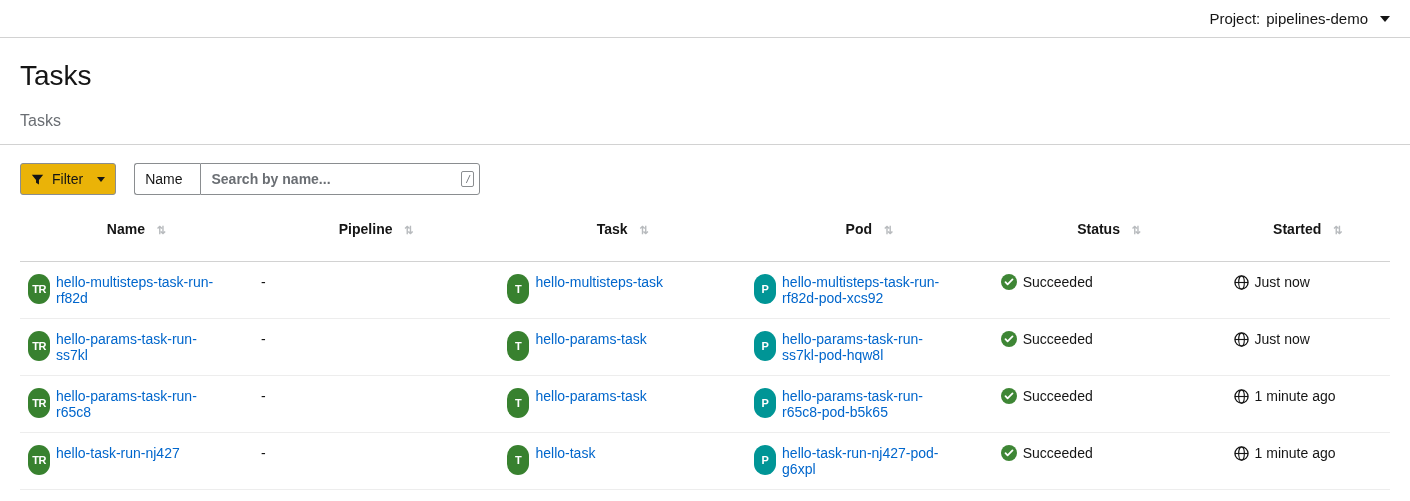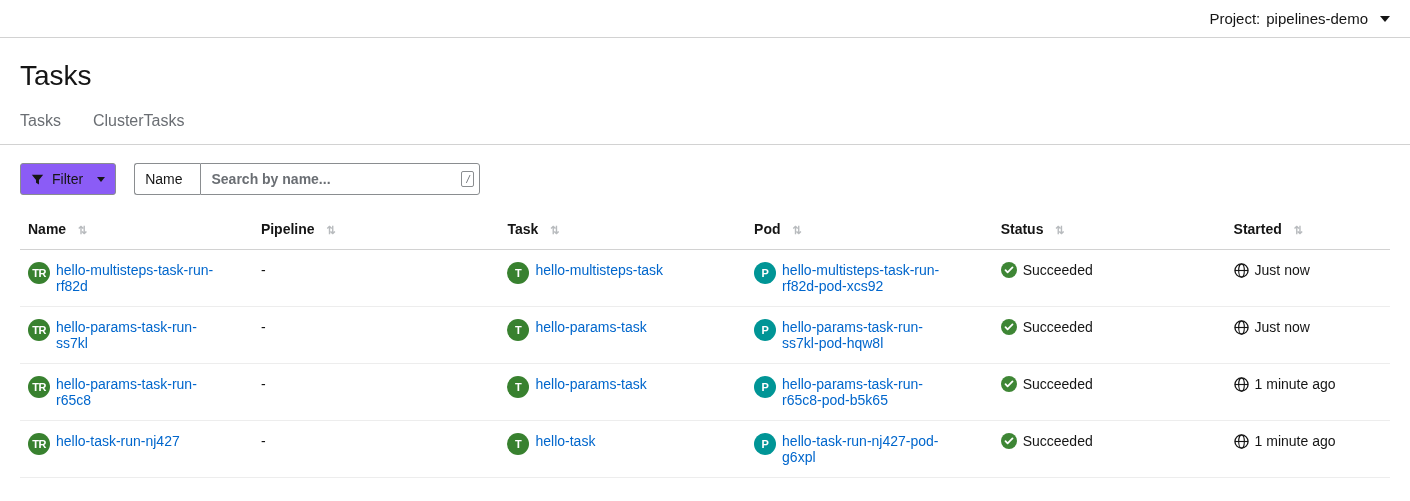--- a/index.html
+++ b/index.html
@@ -58,21 +58,21 @@
     gap: 18px;
     padding: 18px 20px 12px 20px;
     align-items: center;
   }
   .btn-outline {
     display: flex;
     align-items: center;
     gap: 8px;
     border: 1px solid #8a8d90;
     border-radius: 3px;
-    background: #8b5cf6;
+    background: #eab308;
     padding: 6px 10px;
     font-size: 14px;
     color: #151515;
     cursor: pointer;
     height: 32px;
   }
   .btn-outline .sm-caret {
     width: 0; height: 0;
     border-left: 4px solid transparent;
     border-right: 4px solid transparent;
@@ -122,24 +122,24 @@
     font-size: 11px;
     padding: 0 4px;
     color: #6a6e73;
     background: #fff;
     line-height: 14px;
     font-style: italic;
   }
   .table-wrap { padding: 0 20px; }
   table { width: 100%; border-collapse: collapse; }
   thead th {
-    text-align: left;
+    text-align: center;
     font-weight: 600;
     font-size: 14px;
-    padding: 14px 8px 12px 8px;
+    padding: 14px 8px 24px 8px;
     border-bottom: 1px solid #d2d2d2;
     color: #151515;
   }
   tbody td {
     padding: 12px 8px;
     border-bottom: 1px solid #ededed;
     vertical-align: top;
     color: #151515;
   }
   .col-name   { width: 17%; }
@@ -156,21 +156,21 @@
     line-height: 1;
     vertical-align: middle;
   }
   .link { color: #06c; text-decoration: none; cursor: pointer; }
   .res-cell { display: flex; align-items: flex-start; gap: 6px; }
   .res-cell .link { word-break: break-word; max-width: 170px; }
   .badge {
     display: inline-flex;
     align-items: center;
     justify-content: center;
-    width: 22px; height: 22px;
+    width: 22px; height: 30px;
     border-radius: 11px;
     color: #fff;
     font-size: 11px;
     font-weight: 600;
     flex-shrink: 0;
     margin-top: 0;
   }
   .badge-tr { background: #38812f; letter-spacing: -0.5px; }
   .badge-t  { background: #38812f; }
   .badge-p  { background: #009596; }
@@ -188,21 +188,20 @@
 <div class="project-bar">
   <span class="label">Project:</span>
   <span class="value">pipelines-demo</span>
   <span class="caret-down"></span>
 </div>
 
 <h1 class="page-title">Tasks</h1>
 
 <div class="tabs">
   <div class="tab">Tasks</div>
-  <div class="tab">ClusterTasks</div>
 </div>
 
 <div class="toolbar">
   <button class="btn-outline">
     <svg class="funnel" viewBox="0 0 16 16">
       <path fill="#151515" d="M1 2h14l-5.2 6.5V14l-3.6-2V8.5L1 2z"></path>
     </svg>
     <span>Filter</span>
     <span class="sm-caret"></span>
   </button>

